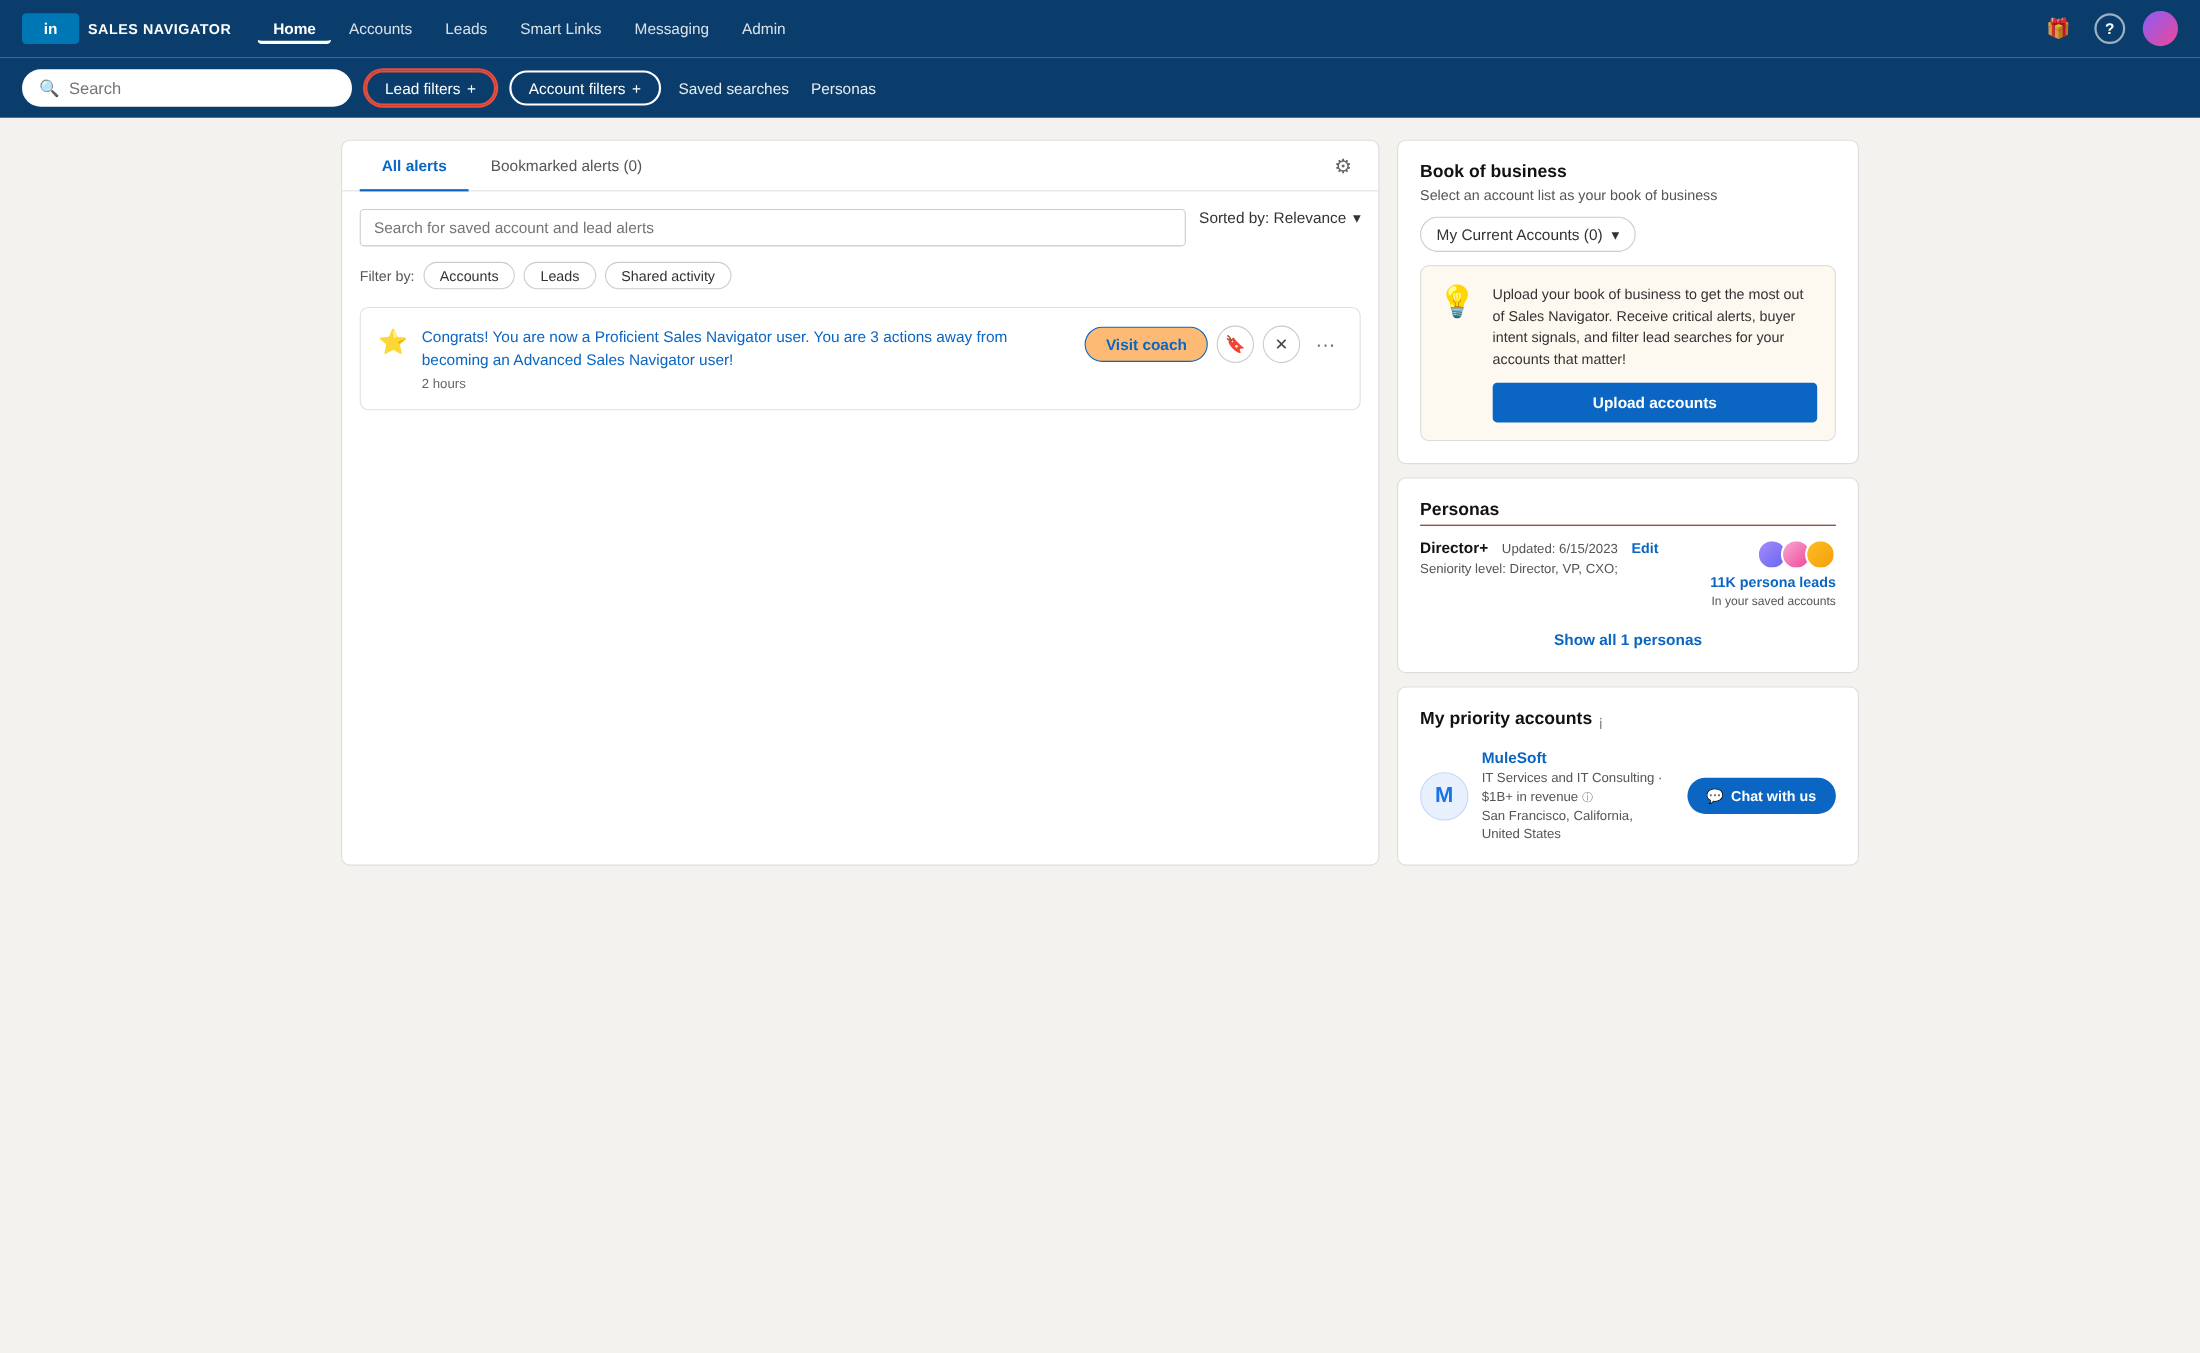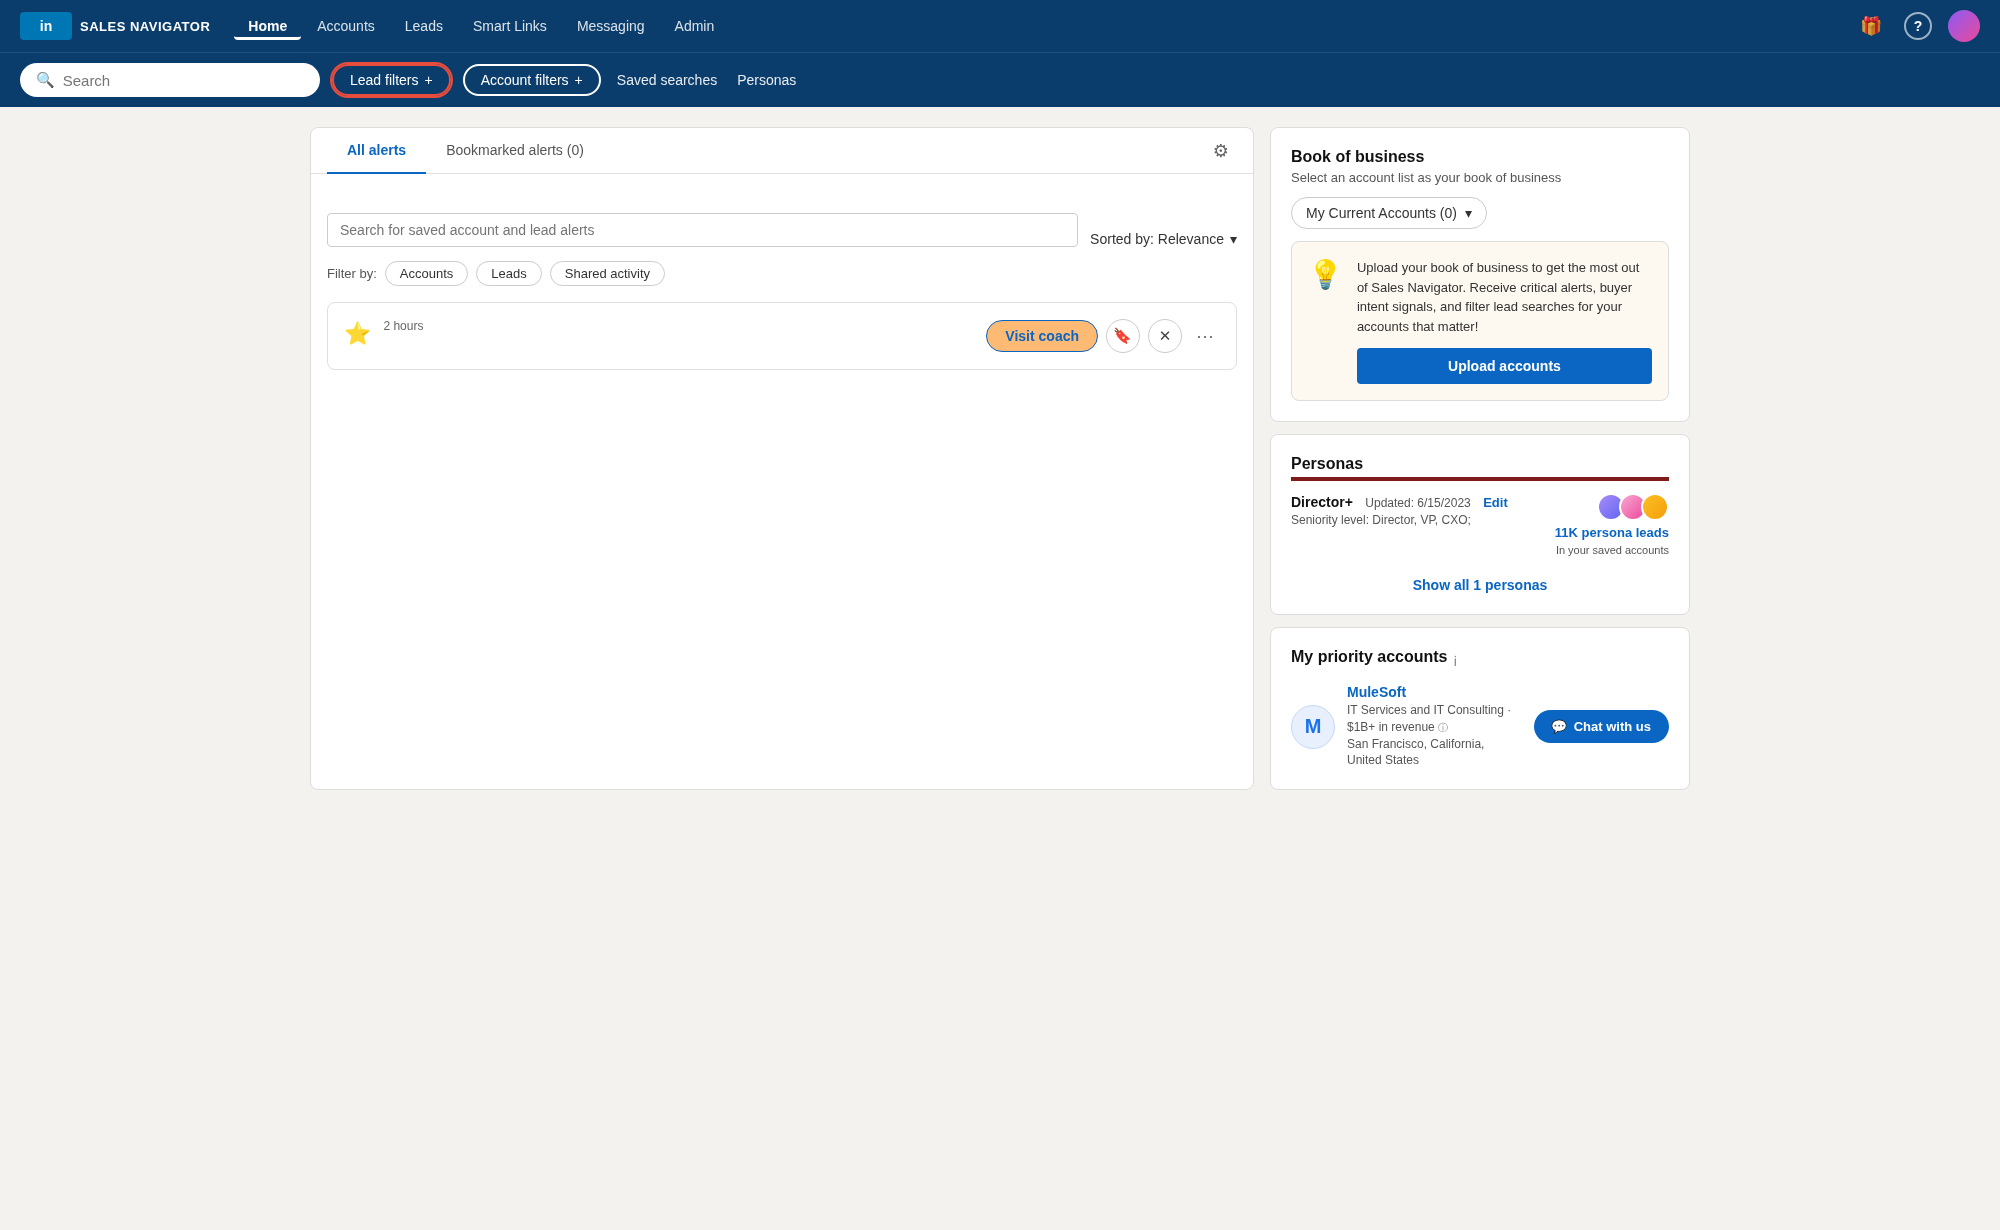--- a/index.html
+++ b/index.html
@@ -153,21 +153,21 @@
       cursor: pointer;
       color: #666;
       font-size: 18px;
       padding: 8px;
     }
 
     .panel-body { padding: 16px; }
 
     
     .search-sort-row {
-      display: flex; align-items: flex-end; gap: 12px; margin-bottom: 14px; margin-top: 23px;
+      display: flex; align-items: flex-start; gap: 12px; margin-bottom: 14px;
     }
     .alerts-search {
       flex: 1;
       border: 1px solid #ccc;
       border-radius: 4px;
       padding: 8px 12px;
       font-size: 14px;
       color: #666;
       outline: none;
     }
@@ -309,21 +309,21 @@
       width: 100%;
       text-align: center;
     }
 
     
     .persona-row {
       display: flex;
       align-items: flex-start;
       justify-content: space-between;
       padding: 12px 0;
-      border-top: 4px solid #7f1d1d;
+      border-top: 1px solid #7f1d1d;
       margin-top: 4px;
     }
     .persona-info {}
     .persona-name { font-size: 14px; font-weight: 700; color: #111; margin-bottom: 2px; }
     .persona-updated { font-size: 12px; color: #555; display: inline; }
     .persona-edit { font-size: 13px; color: #0a66c2; cursor: pointer; margin-left: 8px; font-weight: 600; }
     .persona-seniority { font-size: 12px; color: #555; margin-top: 2px; }
     .persona-right { text-align: right; display: flex; flex-direction: column; align-items: flex-end; gap: 4px; }
     .persona-avatars { display: flex; }
     .persona-avatar {
@@ -443,20 +443,25 @@
       <div class="filter-row">
         <span class="filter-label">Filter by:</span>
         <button class="filter-pill">Accounts</button>
         <button class="filter-pill">Leads</button>
         <button class="filter-pill">Shared activity</button>
       </div>
 
       <div class="alert-item">
         <div class="alert-icon">⭐</div>
         <div class="alert-body">
+          <div class="alert-text">
+            <a>
+              Congrats! You are now a Proficient Sales Navigator user. You are 3 actions away from becoming an Advanced Sales Navigator user!
+            </a>
+          </div>
           <div class="alert-time">2 hours</div>
         </div>
         <div class="alert-actions">
           <button class="visit-coach-btn">Visit coach</button>
           <button class="icon-btn">
             <span>🔖</span>
           </button>
           <button class="icon-btn">
             <span>✕</span>
           </button>

